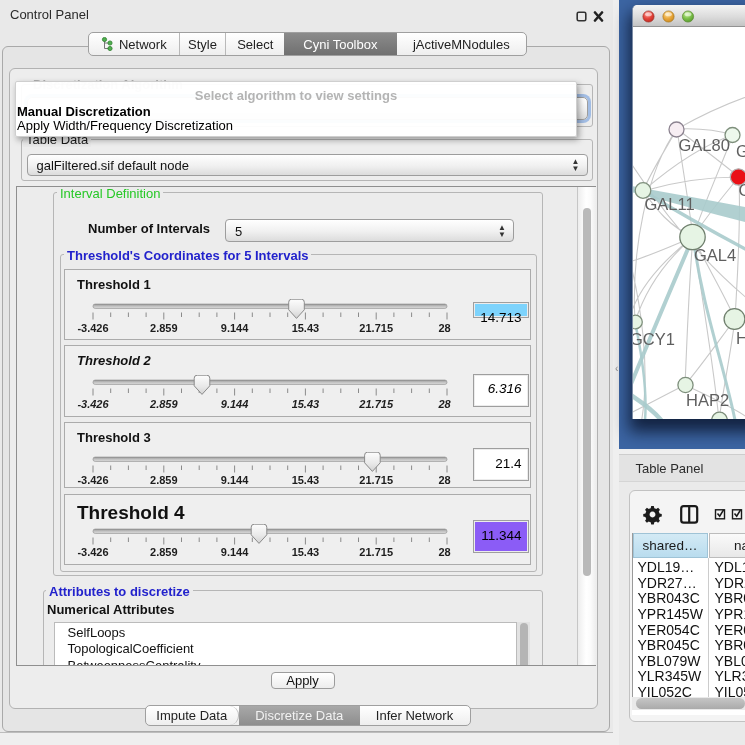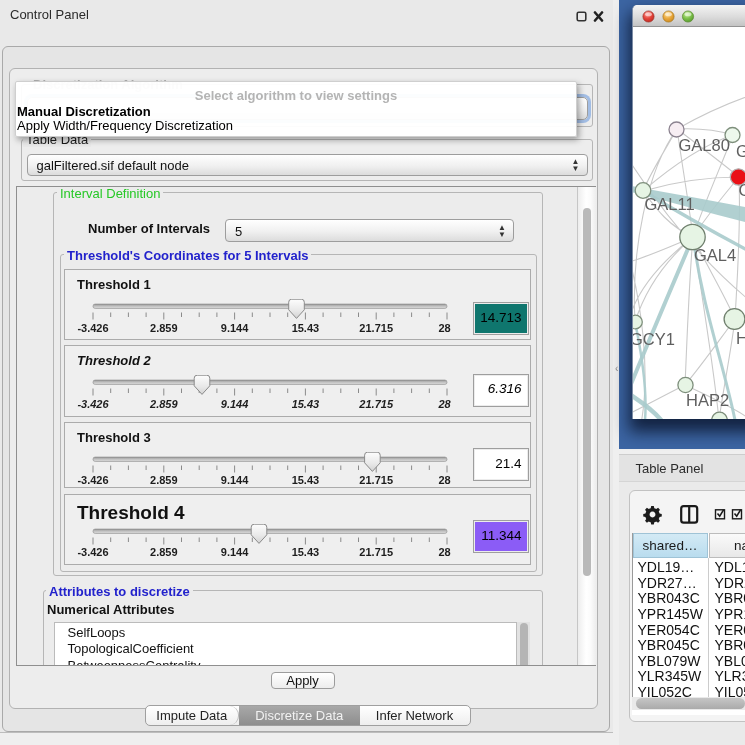--- a/index.html
+++ b/index.html
@@ -19,20 +19,33 @@
 
   <svg class="abs" style="left:576px;top:11px;" width="30" height="12" viewBox="0 0 30 12">
     <rect x="1.2" y="1.2" width="8.6" height="8.6" rx="1.5" fill="none" stroke="#333" stroke-width="1.6"></rect>
     <path d="M19 1.5 L26 9.5 M26 1.5 L19 9.5" stroke="#222" stroke-width="2.6" stroke-linecap="round"></path>
   </svg>
 
   <div class="abs" style="left:2px;top:46px;width:608px;height:686px;background:#e5e5e5;border:1px solid #a9a9a9;border-radius:6px;"></div>
 
   <div class="abs" style="left:9px;top:68px;width:589px;height:641px;background:#ededed;border:1px solid #b2b2b2;border-radius:6px;"></div>
 
+  <div class="seg" style="left:88px;top:32px;width:439px;height:24px;">
+    <div style="width:91px;border-right:1px solid #b9b9b9;">
+      <svg width="13" height="15" viewBox="0 0 13 15" style="margin-right:5px;">
+        <path d="M3.5 2.5 v9 M3.5 6 h5 M3.5 11.5 h5" stroke="#777" stroke-width="1" fill="none"></path>
+        <circle cx="3.5" cy="2.5" r="2.1" fill="#4faf4f" stroke="#2d7d2d" stroke-width="0.8"></circle>
+        <circle cx="9" cy="6" r="2.1" fill="#4faf4f" stroke="#2d7d2d" stroke-width="0.8"></circle>
+        <circle cx="9" cy="11.5" r="2.1" fill="#4faf4f" stroke="#2d7d2d" stroke-width="0.8"></circle>
+      </svg>Network</div>
+    <div style="width:47px;border-right:1px solid #b9b9b9;">Style</div>
+    <div style="width:58px;">Select</div>
+    <div style="width:113px;background:linear-gradient(#8b8b8b,#707070);color:#fff;">Cyni Toolbox</div>
+    <div style="width:130px;">jActiveMNodules</div>
+  </div>
 
   <div class="grp" style="left:20.5px;top:84px;width:572px;height:43px;"></div>
   <div class="abs" style="left:33px;top:77px;font-size:13px;font-weight:bold;color:rgba(40,40,40,0.32);">Discretization Algorithm</div>
   <div class="combo abs" style="left:27px;top:97px;width:561px;height:23px;box-shadow:0 0 0 3px rgba(100,150,220,0.55);border-radius:5px;"></div>
 
   <div class="grp" style="left:20.5px;top:139px;width:572px;height:42px;"></div>
   <div class="grplab" style="left:23px;top:132px;background:#e9e9e9;color:#1a1a1a;">Table Data</div>
   <div class="combo abs" style="left:26.5px;top:153.5px;width:561px;height:22px;">
     <div class="abs" style="left:9px;top:3.5px;font-size:13px;color:#111;">galFiltered.sif default node</div>
     <div class="arr">▲<br>▼</div>
@@ -73,21 +86,21 @@
 <g transform="translate(231.5,0)">
               <path d="M-7.8 3.2 a3 3 0 0 1 3-3 h9.6 a3 3 0 0 1 3 3 v7.6 L0 19.4 L-7.8 10.8 Z" fill="url(#thm)" stroke="#8a8a8a" stroke-width="1"></path>
             </g>
           </svg>
   <div style="position:absolute;left:-2.0px;top:51.5px;width:60px;text-align:center;font-size:11px;font-weight:bold;color:#1d1d1d;">-3.426</div>
           <div style="position:absolute;left:68.8px;top:51.5px;width:60px;text-align:center;font-size:11px;font-weight:bold;color:#1d1d1d;">2.859</div>
           <div style="position:absolute;left:139.6px;top:51.5px;width:60px;text-align:center;font-size:11px;font-weight:bold;color:#1d1d1d;">9.144</div>
           <div style="position:absolute;left:210.4px;top:51.5px;width:60px;text-align:center;font-size:11px;font-weight:bold;color:#1d1d1d;">15.43</div>
           <div style="position:absolute;left:281.2px;top:51.5px;width:60px;text-align:center;font-size:11px;font-weight:bold;color:#1d1d1d;">21.715</div>
           <div style="position:absolute;left:349.5px;top:51.5px;width:60px;text-align:center;font-size:11px;font-weight:bold;color:#1d1d1d;">28</div>
-  <div style="position:absolute;left:407.5px;top:32px;width:56px;height:33px;background:#0f766e;border:1px solid #9e9e9e;box-shadow:inset 0 0 0 1px #ececec;">
+  <div style="position:absolute;left:407.5px;top:32px;width:56px;height:16px;background:#7dd3fc;border:1px solid #9e9e9e;box-shadow:inset 0 0 0 1px #ececec;">
     <div style="position:absolute;right:6px;top:6.5px;font-size:13.5px;color:#000;">14.713</div>
   </div>
 </div>
 <div style="position:absolute;left:63px;top:344px;width:467px;height:72px;background:#efefef;border:1px solid #ababab;font-style:italic;">
   <div style="position:absolute;left:12px;top:7px;font-size:13px;font-weight:bold;color:#111;">Threshold 2</div>
   <svg style="position:absolute;left:0px;top:29px;" width="467" height="42" viewBox="0 0 467 42">
             <rect x="28.0" y="5" width="354.0" height="4.5" rx="2.2" fill="url(#trk)" stroke="#8f8f8f" stroke-width="0.6"></rect>
 <path d="M28.0 13.5 v7 M45.7 13.5 v4.5 M63.4 13.5 v4.5 M81.1 13.5 v4.5 M98.8 13.5 v7 M116.5 13.5 v4.5 M134.2 13.5 v4.5 M151.9 13.5 v4.5 M169.6 13.5 v7 M187.3 13.5 v4.5 M205.0 13.5 v4.5 M222.7 13.5 v4.5 M240.4 13.5 v7 M258.1 13.5 v4.5 M275.8 13.5 v4.5 M293.5 13.5 v4.5 M311.2 13.5 v7 M328.9 13.5 v4.5 M346.6 13.5 v4.5 M364.3 13.5 v4.5 M382.0 13.5 v7" stroke="#8a8a8a" stroke-width="1"></path>
 <g transform="translate(137.0,0)">
               <path d="M-7.8 3.2 a3 3 0 0 1 3-3 h9.6 a3 3 0 0 1 3 3 v7.6 L0 19.4 L-7.8 10.8 Z" fill="url(#thm)" stroke="#8a8a8a" stroke-width="1"></path>

